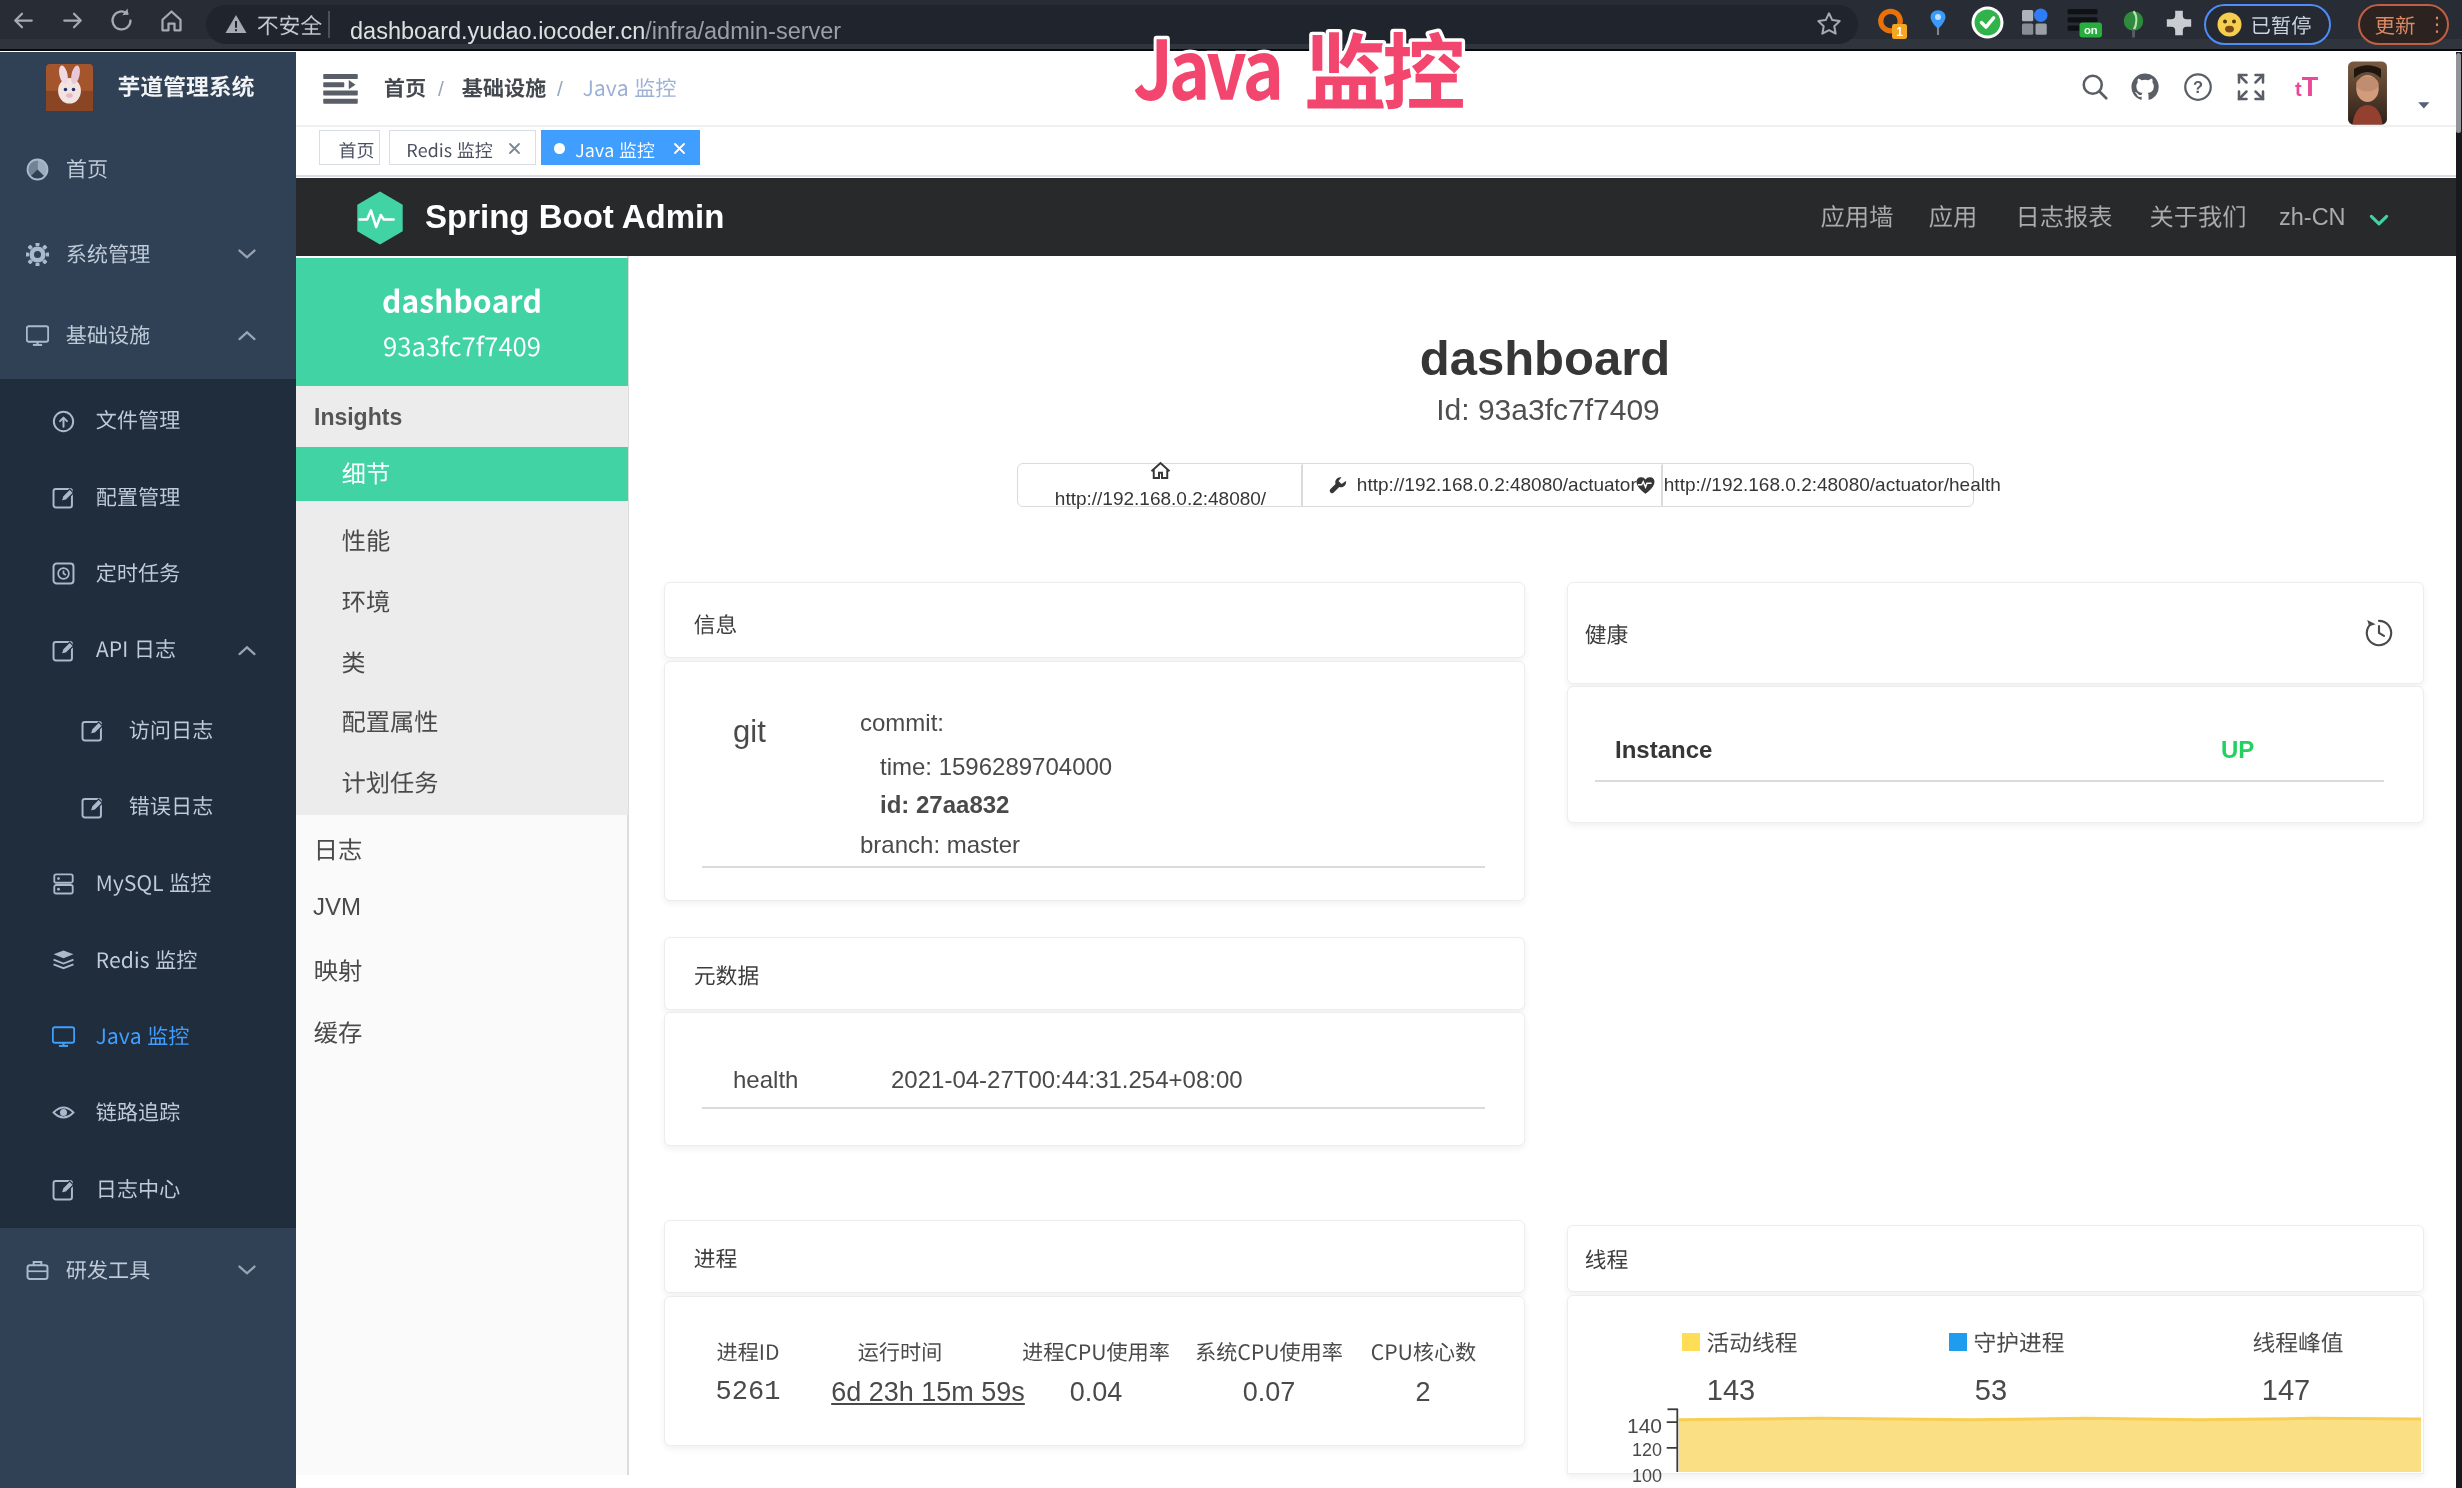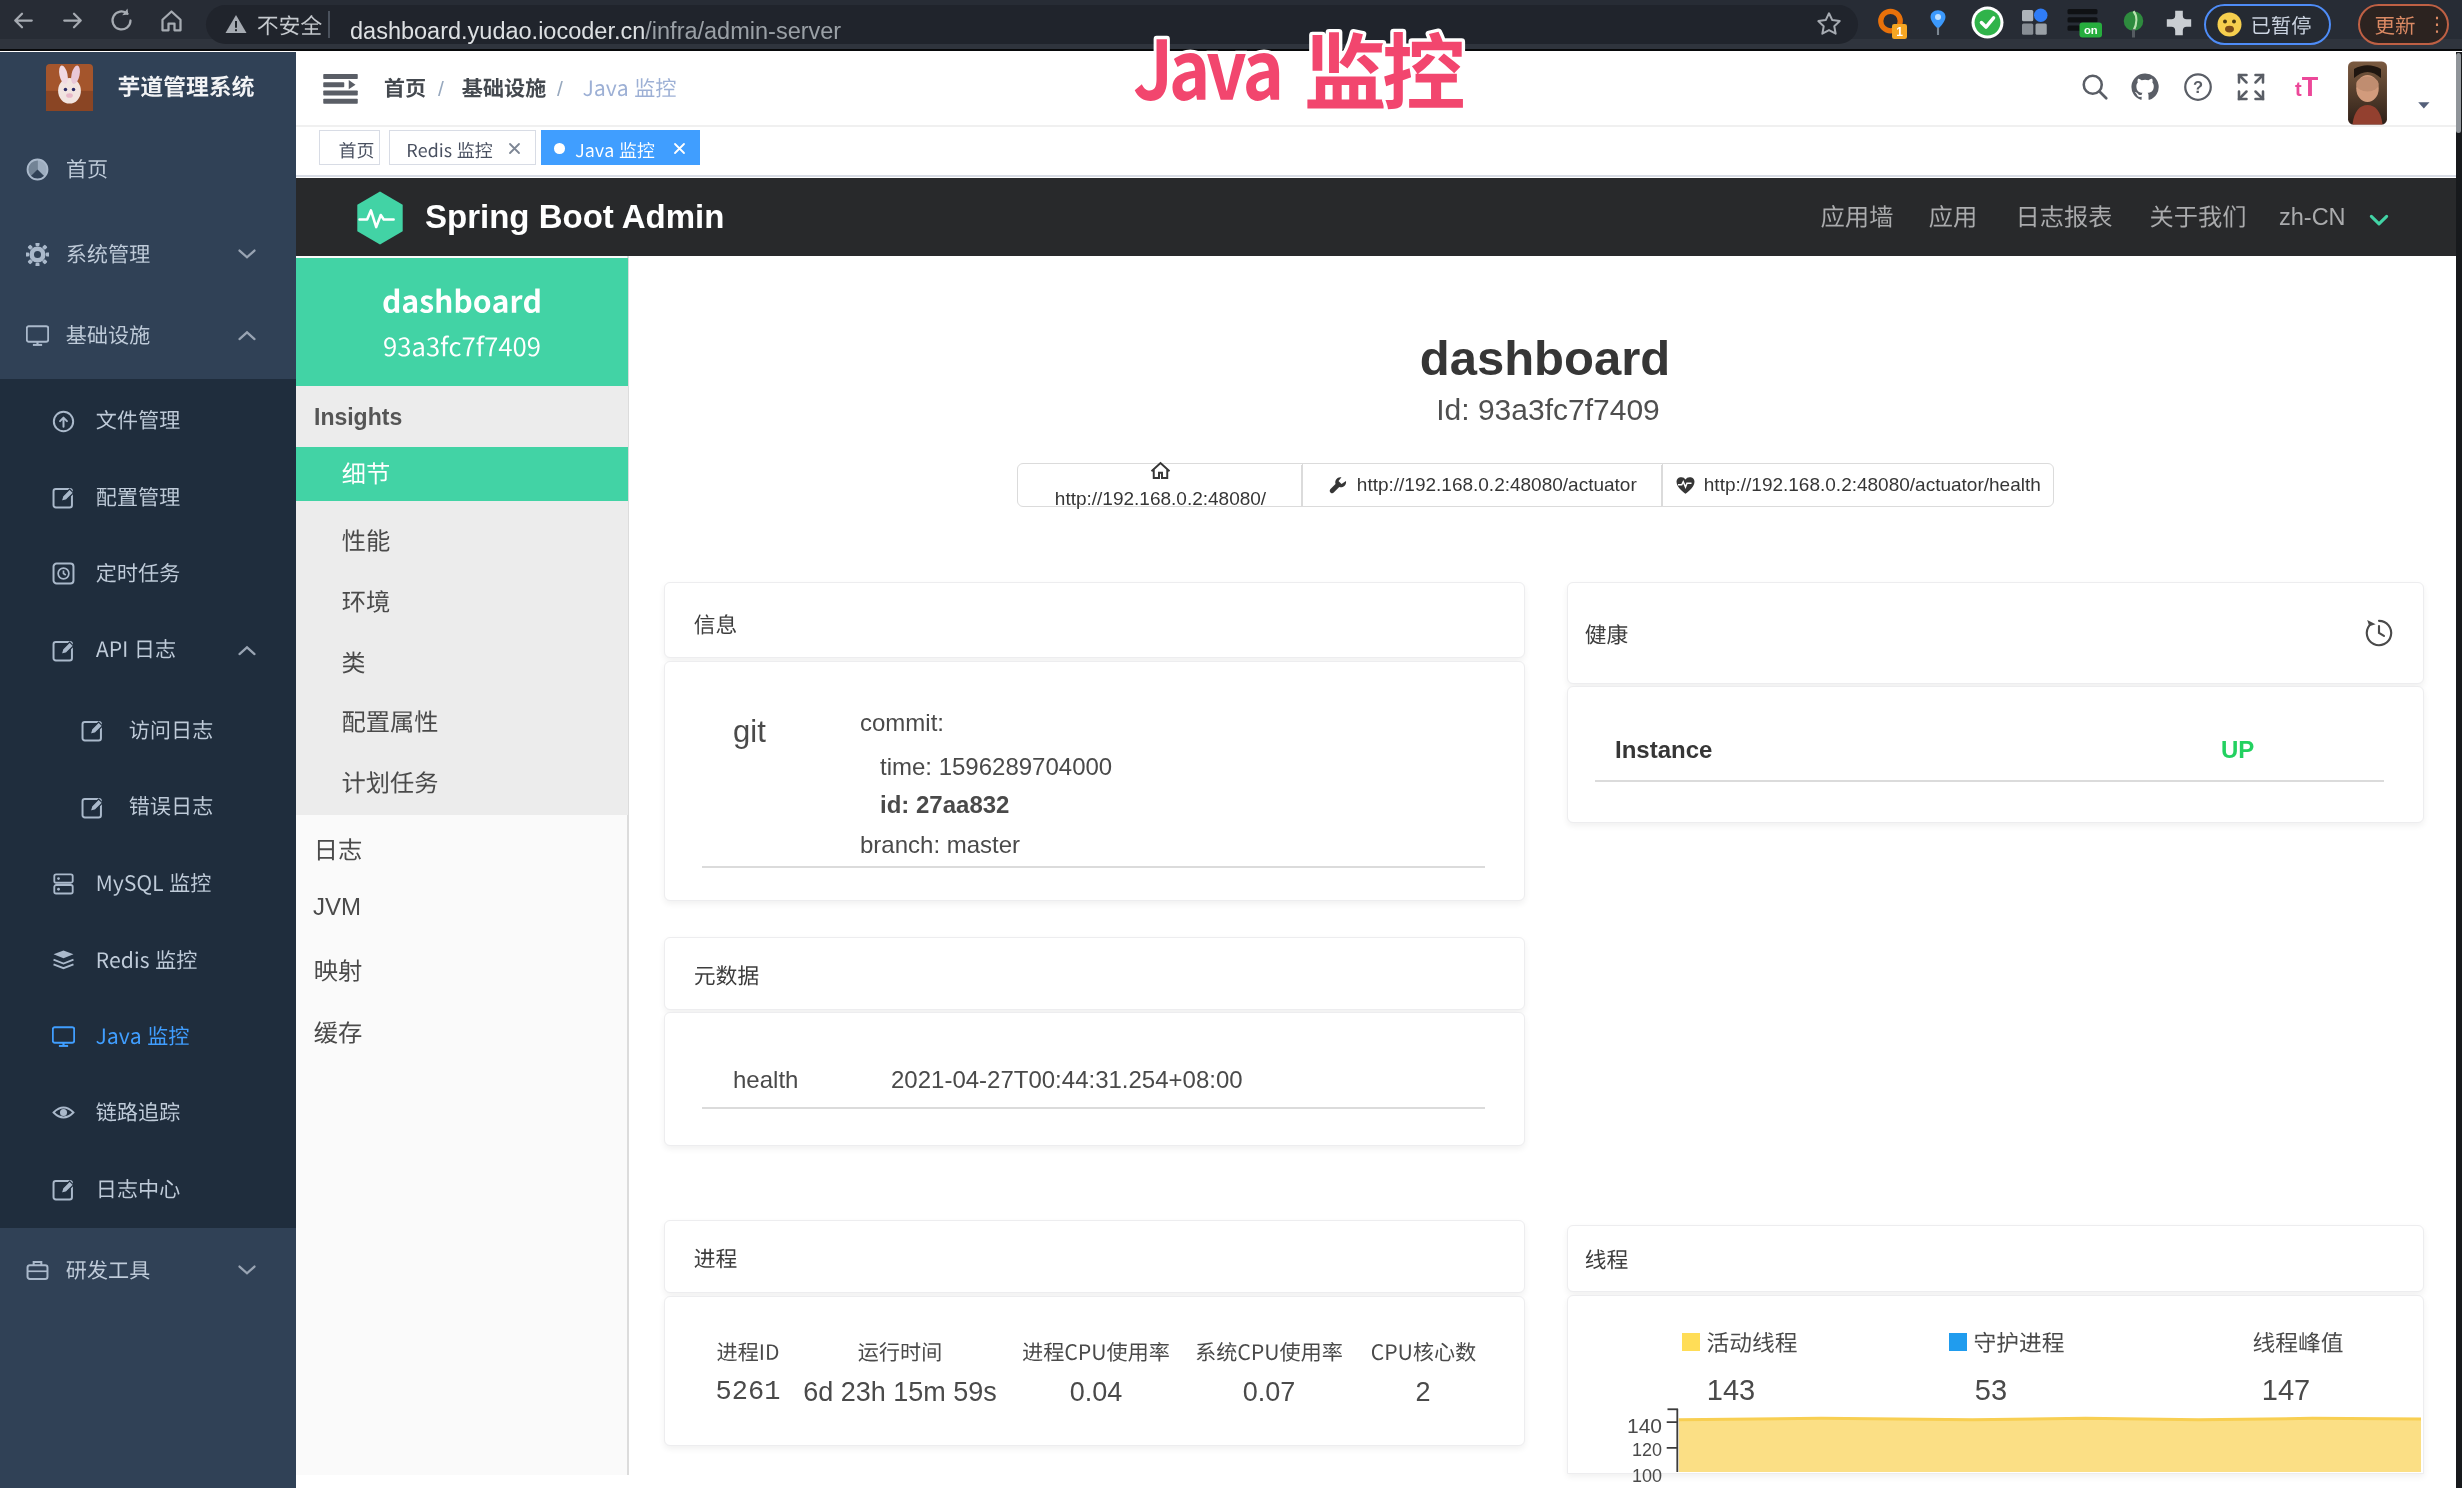--- a/index.html
+++ b/index.html
@@ -583,21 +583,21 @@
       <path d="M5 13v11h7v-7h4v7h7V13" fill="none" stroke="#363636" stroke-width="2.6"></path>
     </svg>
     <span>http://192.168.0.2:48080/</span>
   </div>
 <div style="position:absolute;left:1302px;top:463px;width:361px;height:44px;border-left:none;border:1.5px solid #dbdbdb;background:#fff;display:flex;align-items:center;justify-content:center;gap:7.6px;font-family:'Liberation Sans',sans-serif;font-size:19px;color:#363636;">
     <svg width="21" height="21" viewBox="0 0 28 28" style="flex-shrink:0">
       <path d="M24 8a7 7 0 0 1-9 8L8 23a3 3 0 0 1-5-4l7-7a7 7 0 0 1 8-9l-4 5 4 4z" fill="#363636"></path>
     </svg>
     <span>http://192.168.0.2:48080/actuator</span>
   </div>
-<div style="position:absolute;left:1662px;top:463px;width:392px;height:44px;border-left:none;border-radius:0 6px 6px 0;border:1.5px solid #dbdbdb;background:#fff;display:flex;align-items:center;justify-content:center;gap:7.6px;font-family:'Liberation Sans',sans-serif;font-size:19px;color:#363636;">
+<div style="position:absolute;left:1662px;top:463px;width:312px;height:44px;border-left:none;border-radius:0 6px 6px 0;border:1.5px solid #dbdbdb;background:#fff;display:flex;align-items:center;justify-content:center;gap:7.6px;font-family:'Liberation Sans',sans-serif;font-size:19px;color:#363636;">
     <svg width="21" height="21" viewBox="0 0 28 28" style="flex-shrink:0">
       <path d="M14 25S2 17 2 9a6.5 6.5 0 0 1 12-3 6.5 6.5 0 0 1 12 3c0 8-12 16-12 16z" fill="#363636"></path>
       <path d="M4 13h5l2-4 3 7 2-5h6" stroke="#fff" stroke-width="2" fill="none"></path>
     </svg>
     <span>http://192.168.0.2:48080/actuator/health</span>
   </div>
 <div style="position:absolute;left:1301px;top:465px;width:1.5px;height:41px;background:#dbdbdb;"></div>
 <div style="position:absolute;left:1661px;top:465px;width:1.5px;height:41px;background:#dbdbdb;"></div>
 <div style="position:absolute;left:664px;top:582px;width:861px;height:76px;background:#fff;border:0.8px solid #ededef;border-radius:6px;box-shadow:0 3px 6px rgba(10,10,10,.06);"></div>
 <svg style="position:absolute;left:692px;top:605px" width="47" height="37" viewBox="-69.0 -1269.0 2137.9 1697.9">
@@ -693,21 +693,21 @@
     <g fill="#4a4a4a">
       <use href="#g122" x="0"></use>
       <use href="#g33" x="638"></use>
       <use href="#g123" x="1271"></use>
       <use href="#g126" x="1992"></use>
       <use href="#g61" x="2992"></use>
       <use href="#g114" x="3992"></use>
     </g>
   </svg>
 <div style="position:absolute;left:748px;top:1379px;transform:translateX(-50%);font-family:Liberation Mono, monospace;font-size:27px;color:#4a4a4a;font-weight:400;line-height:1;white-space:nowrap;">5261</div>
-<div style="position:absolute;left:900px;top:1379px;transform:translateX(-50%);font-family:'Liberation Sans',sans-serif;font-size:27px;color:#4a4a4a;font-weight:400;line-height:1;white-space:nowrap;">6d 23h 15m 59s</div>
+<div style="position:absolute;left:928px;top:1379px;transform:translateX(-50%);font-family:'Liberation Sans',sans-serif;font-size:27px;color:#4a4a4a;font-weight:400;line-height:1;white-space:nowrap;text-decoration:underline;">6d 23h 15m 59s</div>
 <div style="position:absolute;left:1096px;top:1379px;transform:translateX(-50%);font-family:'Liberation Sans',sans-serif;font-size:27px;color:#4a4a4a;font-weight:400;line-height:1;white-space:nowrap;">0.04</div>
 <div style="position:absolute;left:1269px;top:1379px;transform:translateX(-50%);font-family:'Liberation Sans',sans-serif;font-size:27px;color:#4a4a4a;font-weight:400;line-height:1;white-space:nowrap;">0.07</div>
 <div style="position:absolute;left:1423px;top:1379px;transform:translateX(-50%);font-family:'Liberation Sans',sans-serif;font-size:27px;color:#4a4a4a;font-weight:400;line-height:1;white-space:nowrap;">2</div>
 <div style="position:absolute;left:1567px;top:1225px;width:857px;height:67px;background:#fff;border:0.8px solid #ededef;border-radius:6px;box-shadow:0 3px 6px rgba(10,10,10,.06);"></div>
 <svg style="position:absolute;left:1583px;top:1240px" width="47" height="37" viewBox="-69.0 -1269.0 2137.9 1697.9">
     <g fill="#3d3d3d">
       <use href="#g127" x="0"></use>
       <use href="#g117" x="1000"></use>
     </g>
   </svg>

